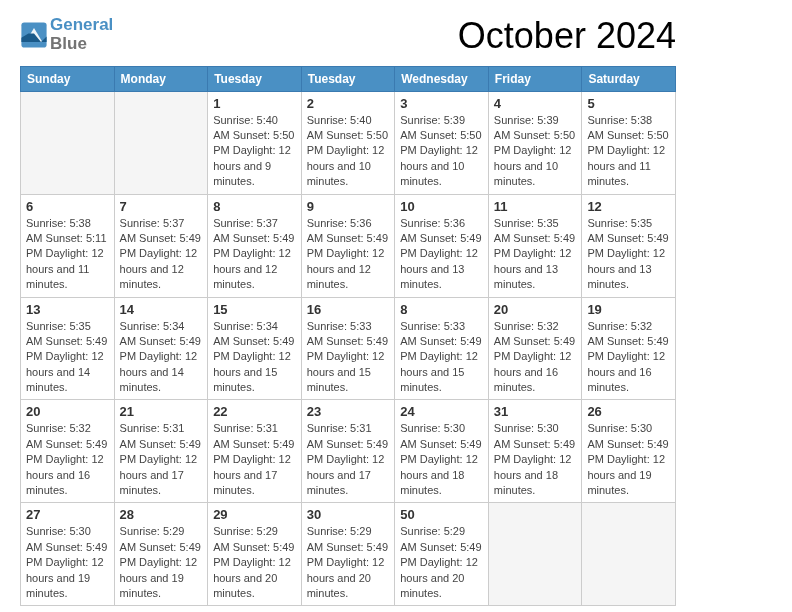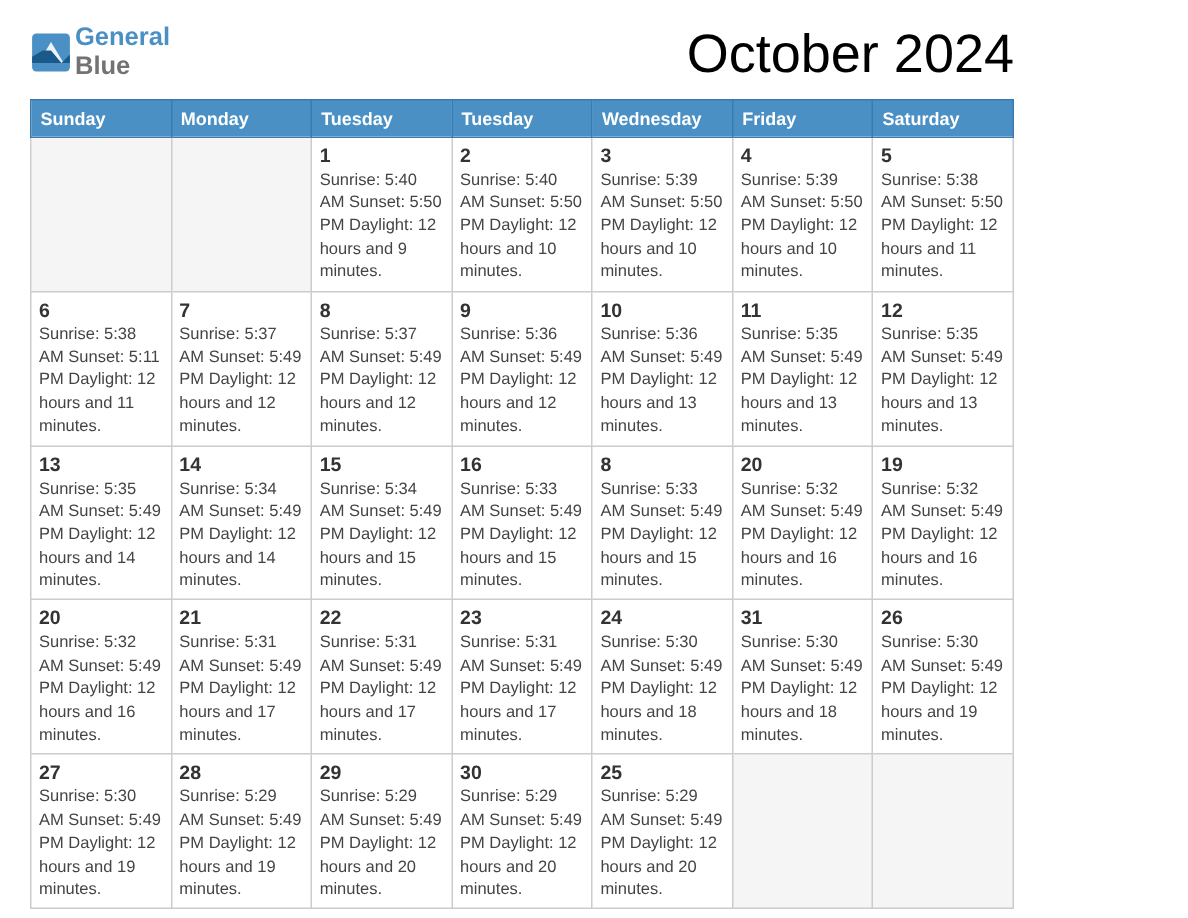--- a/index.html
+++ b/index.html
@@ -315,21 +315,21 @@
 Sunset: 5:49 PM
 Daylight: 12 hours and 20 minutes.</div>
           </td>
           <td>
             <span class="day-number">30</span>
             <div class="day-info">Sunrise: 5:29 AM
 Sunset: 5:49 PM
 Daylight: 12 hours and 20 minutes.</div>
           </td>
           <td>
-            <span class="day-number">25</span>
+            <span class="day-number">50</span>
             <div class="day-info">Sunrise: 5:29 AM
 Sunset: 5:49 PM
 Daylight: 12 hours and 20 minutes.</div>
           </td>
           <td class="empty"></td>
           <td class="empty"></td>
         </tr>
       </tbody>
   </table>
 </div>

